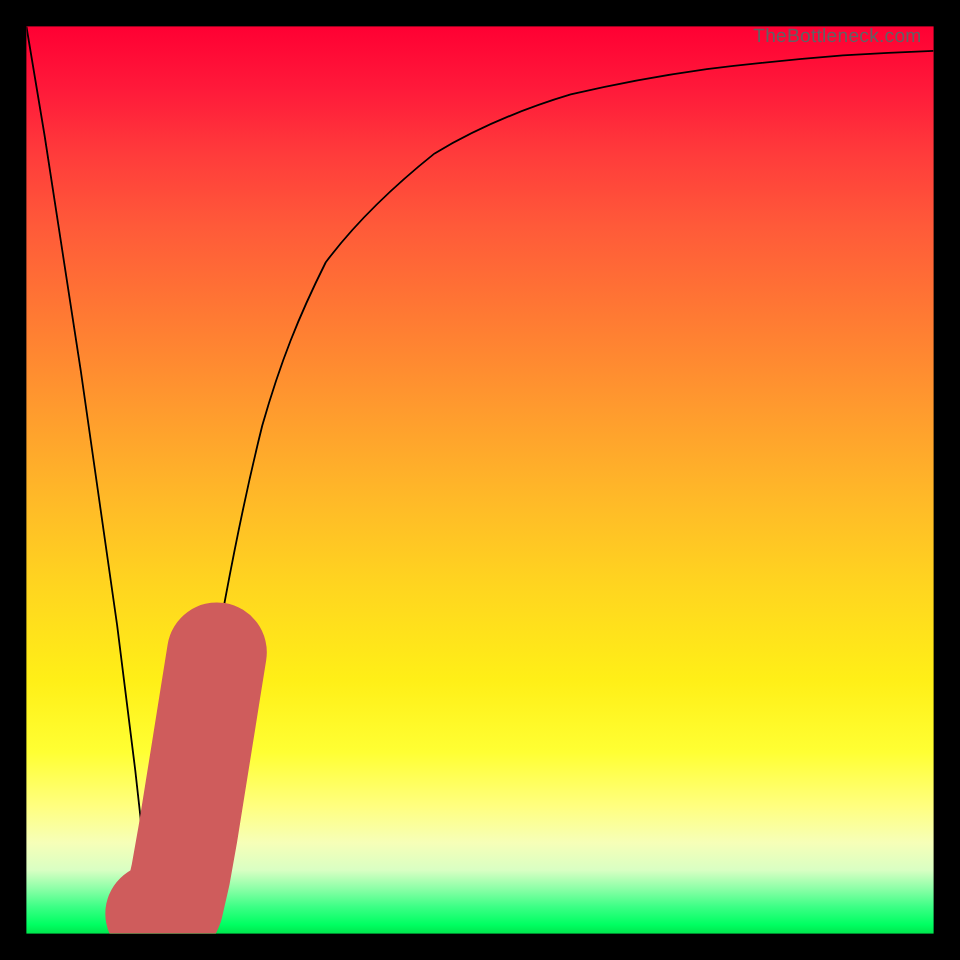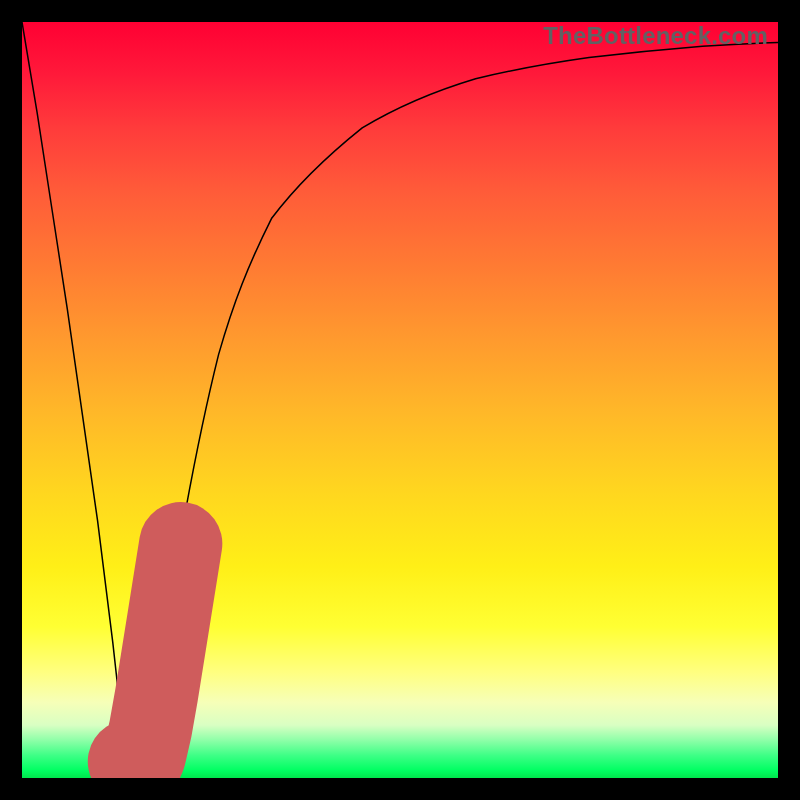--- a/index.html
+++ b/index.html
@@ -49,22 +49,22 @@
     position: absolute;
     left: 0;
     top: 0;
     width: 756px;
     height: 756px;
   }
   .watermark {
     position: absolute;
     top: 0;
     right: 10px;
-    font-size: 24px;
-    font-weight: 700;
+    font-size: 16px;
+    font-weight: 400;
     color: #626163;
     letter-spacing: 0.2px;
     user-select: none;
     margin-left: 36px;
   }
 </style>
 </head>
 <body>
 
 <div class="frame">

